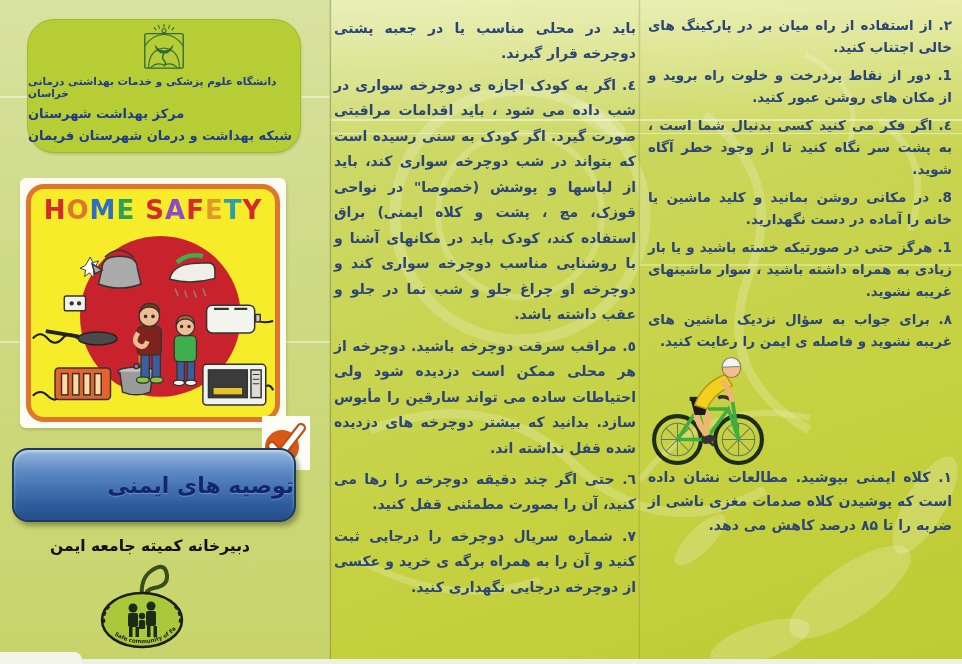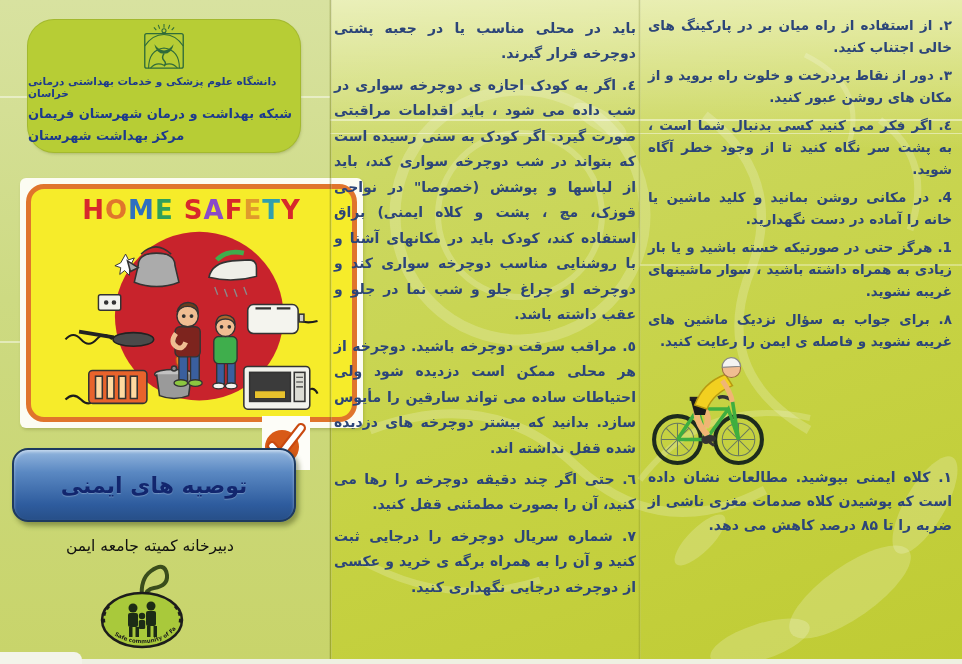--- a/index.html
+++ b/index.html
@@ -23,35 +23,35 @@
   
   .header-box{position:absolute;left:28px;top:20px;width:272px;height:132px;
     background:#b7cd35;border-radius:26px;
     box-shadow:0 0 0 1px #a3b92e, 1px 2px 3px rgba(90,100,30,.3);
     text-align:left;direction:rtl;}
   .emblem{display:block;margin:3px auto 0;}
   .org-line{color:#1d3a8c;font-weight:700;}
   .org-line.l1{font-size:10.5px;margin-top:2px;}
   .org-line.l2{font-size:13px;margin-top:7px;}
   .org-line.l3{font-size:13px;margin-top:7px;}
-  .poster{position:absolute;left:20px;top:178px;width:343px;height:250px;
+  .poster{position:absolute;left:20px;top:178px;width:266px;height:250px;
     background:#fcfcf2;border-radius:6px;box-shadow:1px 2px 3px rgba(90,100,30,.25);}
   .poster-inner{position:absolute;inset:6px;background:#f6ec2a;border:5px solid #e0752c;border-radius:18px;overflow:hidden;}
   .poster-title{position:absolute;left:0;top:6px;width:100%;text-align:center;
     font-size:26px;font-weight:800;letter-spacing:1px;}
   .poster-art{position:absolute;left:0;top:36px;width:100%;height:calc(100% - 38px);}
   .check-sticker{position:absolute;left:262px;top:416px;width:48px;height:54px;background:#fdfdf8;z-index:3;}
   .banner{position:absolute;left:12px;top:448px;width:280px;height:70px;z-index:4;
     background:linear-gradient(180deg,#93b6de 0%,#5a88c2 32%,#2e5c9e 78%,#274f88 100%);
     border:2px solid #1e3a5f;border-radius:16px;
     box-shadow:3px 4px 5px rgba(60,70,20,.45), inset 0 2px 3px rgba(255,255,255,.45);
-    display:flex;align-items:center;justify-content:center;direction:rtl;}
+    display:flex;align-items:center;justify-content:flex-start;direction:rtl;}
   .banner-text{color:#12266e;font-size:22px;font-weight:800;text-shadow:0 1px 1px rgba(255,255,255,.25);}
   .footer-title{position:absolute;left:10px;top:537px;width:280px;text-align:center;direction:rtl;
-    color:#101010;font-size:15.5px;font-weight:400;}
+    color:#101010;font-size:15.5px;font-weight:700;}
   .apple-logo{position:absolute;left:96px;top:556px;}
   
   .col{position:absolute;direction:rtl;}
   .para{font-weight:700;color:#2c4579;text-align:justify;margin:0;}
   .mid{left:334px;top:16px;width:302px;}
   .mid .para{font-size:14px;line-height:1.82;margin-bottom:6px;}
   .rt{left:648px;top:14px;width:304px;}
   .rt .para{font-size:13.5px;line-height:1.66;margin-bottom:5px;}
   .cycling-header{position:absolute;left:648px;top:348px;width:304px;height:118px;}
   .section-heading{position:absolute;right:16px;top:32px;width:190px;text-align:center;direction:rtl;
@@ -101,22 +101,22 @@
         <circle cx="30" cy="8" r="2.1" stroke-width="1.1"></circle>
         <rect x="10" y="11" width="40" height="36" rx="2"></rect>
         <path d="M10 24 Q18 12 30 12 Q42 12 50 24" stroke-width="1.1"></path>
         <path d="M14 47 Q14 28 30 26 Q46 28 46 47" stroke-width="1.1"></path>
         <path d="M16 47 q6 -7 14 -3 M44 47 q-6 -7 -14 -3" stroke-width="1.1"></path>
       </g>
       <path d="M20 22 q10 13 20 0 q-2 10 -10 10 q-8 0 -10 -10 Z" fill="#2f6b3a"></path>
       <path d="M30 32 q-3 4 0 7 q3 3 0 6" stroke="#2f6b3a" stroke-width="1.5" fill="none"></path>
     </svg>
     <div class="org-line l1">دانشگاه علوم پزشکی و خدمات بهداشتی درمانی خراسان</div>
+    <div class="org-line l3">مرکز بهداشت شهرستان</div>
     <div class="org-line l2">شبکه بهداشت و درمان شهرستان فریمان</div>
-    <div class="org-line l3">مرکز بهداشت شهرستان</div>
   </div>
 
   <div class="poster">
     <div class="poster-inner">
       <div class="poster-title"><span style="color: rgb(215, 40, 44);">H</span><span style="color: rgb(224, 118, 44);">O</span><span style="color: rgb(47, 111, 192);">M</span><span style="color: rgb(47, 160, 90);">E</span><span style="color: rgb(51, 51, 51);"> </span><span style="color: rgb(215, 40, 44);">S</span><span style="color: rgb(138, 75, 201);">A</span><span style="color: rgb(215, 40, 44);">F</span><span style="color: rgb(224, 154, 44);">E</span><span style="color: rgb(47, 159, 174);">T</span><span style="color: rgb(215, 40, 44);">Y</span></div>
       <svg class="poster-art" viewBox="0 0 264 196">
         <circle cx="140" cy="94" r="87" fill="#c8232c"></circle>
 
         <g stroke="#1c1c1c" stroke-width="2.2" fill="none">
           <path d="M2 118 q8 -9 16 0 q8 9 16 0 q8 -9 16 0"></path>
@@ -248,23 +248,23 @@
     <p class="para">باید در محلی مناسب یا در جعبه پشتی دوچرخه قرار گیرند.</p>
     <p class="para">٤. اگر به کودک اجازه ی دوچرخه سواری در شب داده می شود ، باید اقدامات مراقبتی صورت گیرد. اگر کودک به سنی رسیده است که بتواند در شب دوچرخه سواری کند، باید از لباسها و پوشش (خصوصا" در نواحی قوزک، مچ ، پشت و کلاه ایمنی) براق استفاده کند، کودک باید در مکانهای آشنا و با روشنایی مناسب دوچرخه سواری کند و دوچرخه او چراغ جلو و شب نما در جلو و عقب داشته باشد.</p>
     <p class="para">٥. مراقب سرقت دوچرخه باشید. دوچرخه از هر محلی ممکن است دزدیده شود ولی احتیاطات ساده می تواند سارقین را مأیوس سازد. بدانید که بیشتر دوچرخه های دزدیده شده قفل نداشته اند.</p>
     <p class="para">٦. حتی اگر چند دقیقه دوچرخه را رها می کنید، آن را بصورت مطمئنی قفل کنید.</p>
     <p class="para">٧. شماره سریال دوچرخه را درجایی ثبت کنید و آن را به همراه برگه ی خرید و عکسی از دوچرخه درجایی نگهداری کنید.</p>
 
   </div>
 
   <div class="col rt">
     <p class="para">۲. از استفاده از راه میان بر در پارکینگ های خالی اجتناب کنید.</p>
-    <p class="para">۳. دور از نقاط پردرخت و خلوت راه بروید و از مکان های روشن عبور کنید.</p>
+    <p class="para">1. دور از نقاط پردرخت و خلوت راه بروید و از مکان های روشن عبور کنید.</p>
     <p class="para">٤. اگر فکر می کنید کسی بدنبال شما است ، به پشت سر نگاه کنید تا از وجود خطر آگاه شوید.</p>
-    <p class="para">4. در مکانی روشن بمانید و کلید ماشین یا خانه را آماده در دست نگهدارید.</p>
+    <p class="para">8. در مکانی روشن بمانید و کلید ماشین یا خانه را آماده در دست نگهدارید.</p>
     <p class="para">1. هرگز حتی در صورتیکه خسته باشید و یا بار زیادی به همراه داشته باشید ، سوار ماشینهای غریبه نشوید.</p>
     <p class="para">٨. برای جواب به سؤال نزدیک ماشین های غریبه نشوید و فاصله ی ایمن را رعایت کنید.</p>
   </div>
 
   <div class="cycling-header">
     <svg class="cyclist" width="116" height="116" viewBox="0 0 112 114">
       <g stroke="#1d2b1d" fill="none" stroke-width="4">
         <circle cx="26" cy="88" r="23"></circle>
         <circle cx="86" cy="88" r="23"></circle>
       </g>

